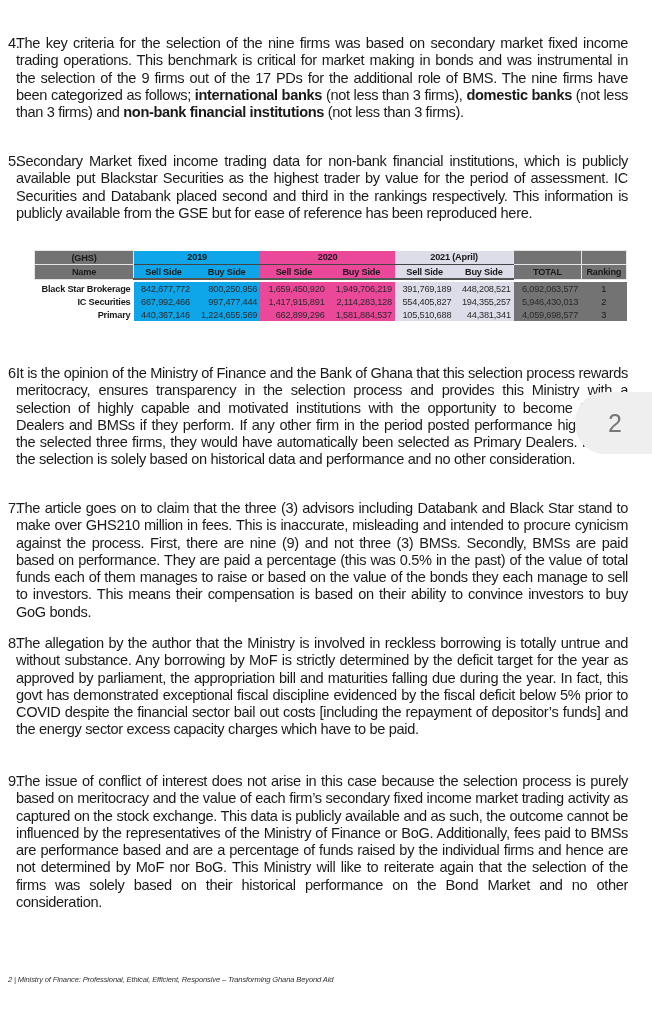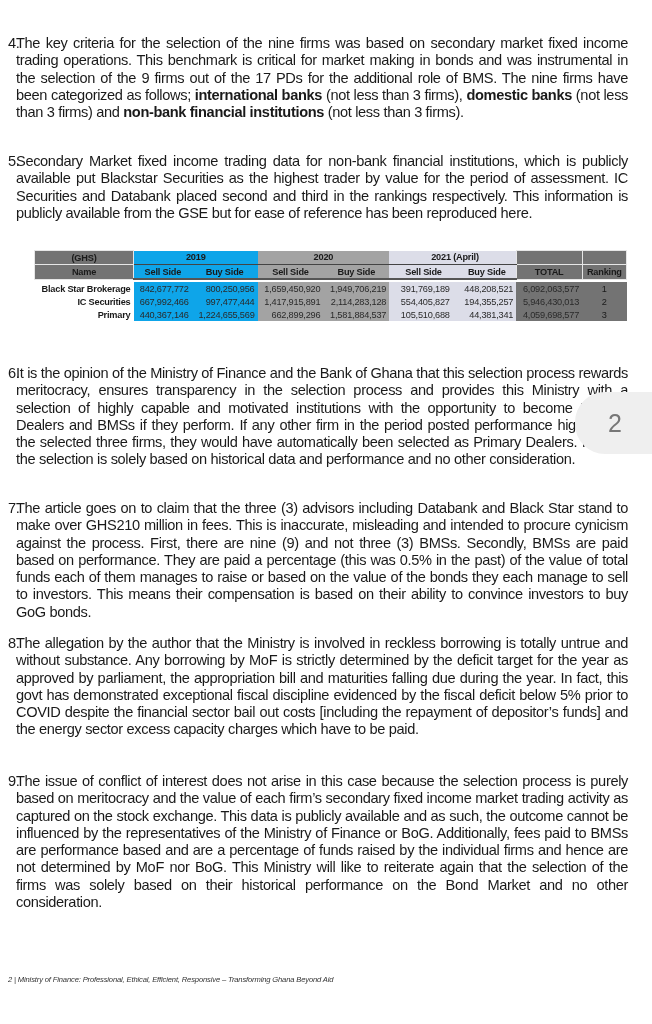--- a/index.html
+++ b/index.html
@@ -25,22 +25,22 @@
   
   .tbl {
     position: absolute; left: 34px; top: 250px; width: 593px;
     border-collapse: collapse; font-family: "Liberation Sans", sans-serif;
     font-size: 9.2px; line-height: 12px; letter-spacing: -0.2px;
   }
   .tbl td { padding: 0 3px; white-space: nowrap; height: 13px; }
   .tbl .hdr td { font-weight: bold; text-align: center; }
   .tbl .lbl { text-align: right; font-weight: bold; width: 92px; }
   .tbl .c19 { background: #0ea5e9; }
-  .tbl .c20 { background: #a3a3a3; }
-  .tbl .c21 { background: #dcdde8; padding-left: 8px; }
+  .tbl .c20 { background: #ec4899; }
+  .tbl .c21 { background: #dcdde8; }
   .tbl .cw  { background: #737373; }
   .tbl .num { text-align: right; color: #2a2a2a; font-weight: normal; }
   .tbl .rank { text-align: center; }
   .tbl .yr td.c19, .tbl .yr td.c20, .tbl .yr td.c21 { border-bottom: 1px solid #444; }
   .tbl .sub td { border-bottom: 2px solid #555; }
   .tbl .sub td.lbl { border-bottom: 2px solid #555; margin-top: 40px; }
   .tbl .gap td { height: 2px; padding: 0; }
   .tbl .outline { border: 1px solid #e4e4e4; }
   .tbl .hdr td.cw { border: 1px solid #e6e6e6; }
 

